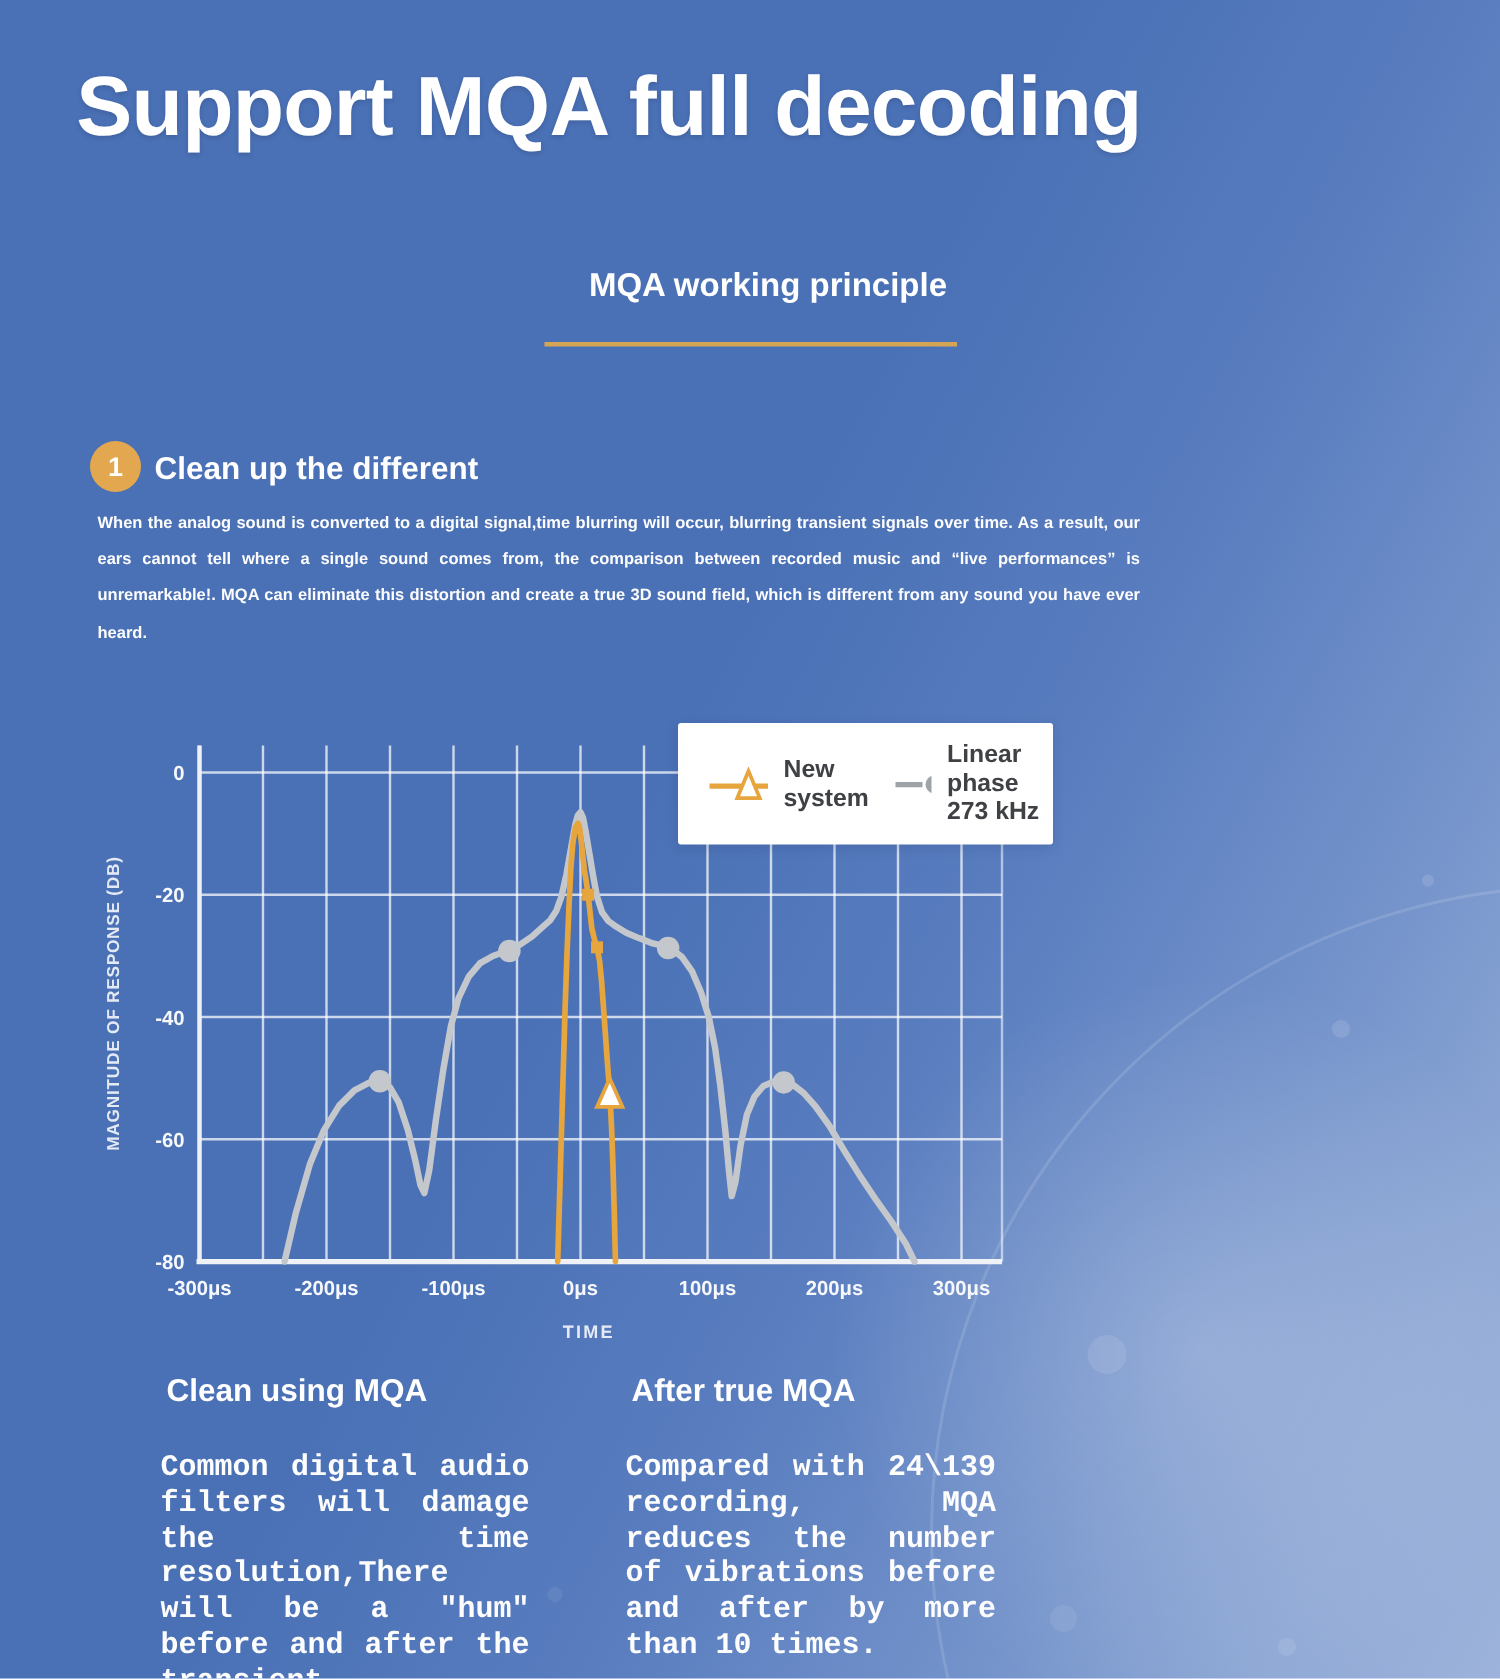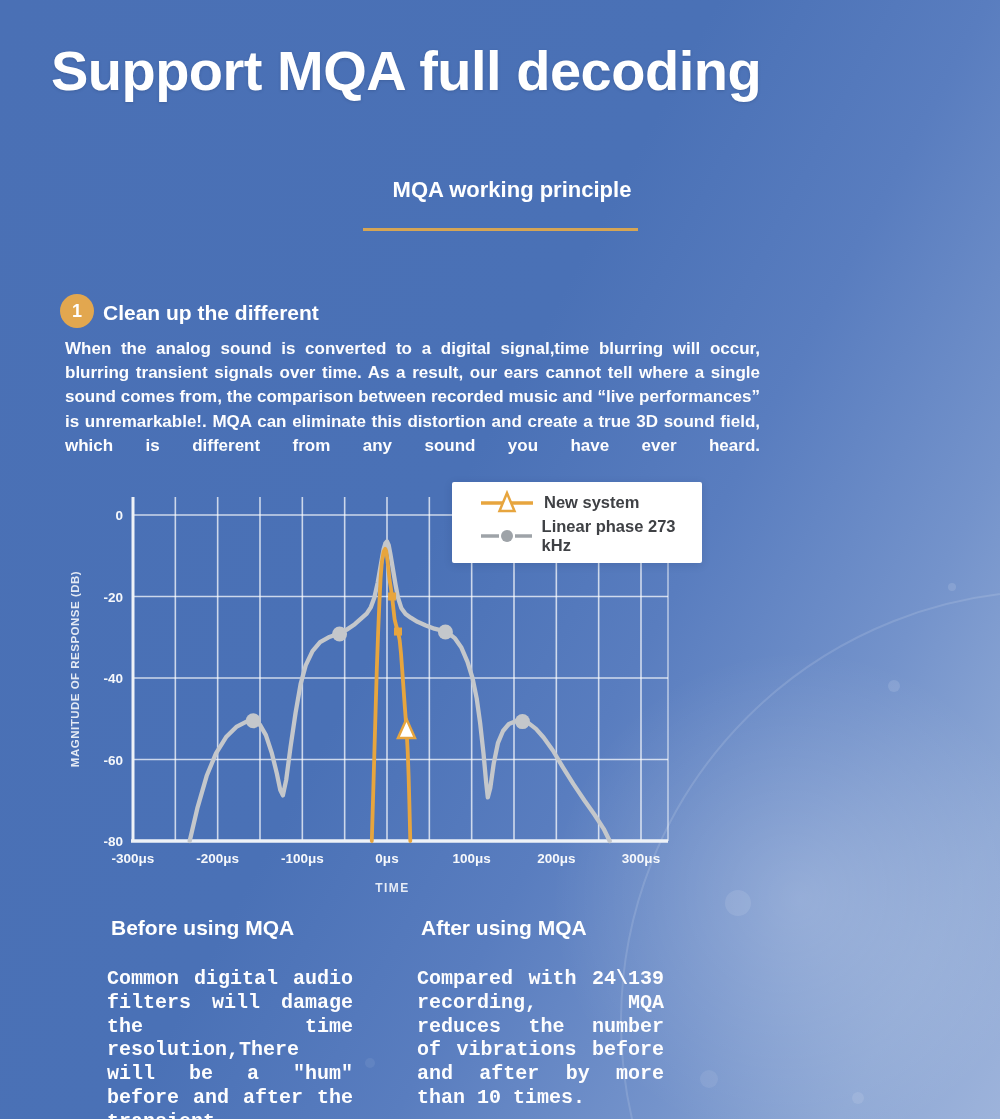--- a/index.html
+++ b/index.html
@@ -25,33 +25,33 @@
          font-size:56px;font-weight:700;letter-spacing:-0.5px;margin:0;
          text-shadow:0 1px 3px rgba(30,50,90,0.25);}
   .subtitle{position:absolute;top:165px;left:0;width:1000px;text-align:center;
             font-size:22px;font-weight:700;margin:12px;}
   .subtitle-line{position:absolute;top:228px;left:363px;width:275px;height:3px;}
 
   .step-badge{position:absolute;left:60px;top:294px;width:34px;height:34px;border-radius:50%;
               text-align:center;line-height:34px;font-size:18px;font-weight:700;color:#fff;}
   .section-title{position:absolute;left:103px;top:301px;font-size:21px;font-weight:700;margin:0;}
   .section-body{position:absolute;left:65px;top:337px;width:695px;margin:0;
-                font-size:17px;line-height:24.2px;font-weight:600;text-align:justify;
+                font-size:11px;line-height:24.2px;font-weight:600;text-align:justify;
                 text-justify:inter-word;color:#fdfdfe;}
   .section-body::after{content:"";display:inline-block;width:100%;}
 
   .chart{position:absolute;left:60px;top:470px;width:650px;height:440px;}
   #chart-svg{position:absolute;left:0;top:0;}
   #chart-svg text{font-family:"Liberation Sans","DejaVu Sans",sans-serif;}
   #chart-svg .tick{fill:#f6f8fb;font-size:13.5px;font-weight:700;}
   #chart-svg .axis-label{fill:rgba(255,255,255,0.85);font-size:12px;font-weight:700;letter-spacing:1.5px;}
 
   .legend{position:absolute;left:452px;top:482px;width:250px;height:81px;background:#fff;
           border-radius:2px;box-shadow:0 2px 8px rgba(20,40,80,0.15);
-          display:flex;flex-direction:column;justify-content:center;gap:3px;padding-left:28px;box-sizing:border-box;}
+          display:flex;flex-direction:row;justify-content:center;gap:3px;padding-left:28px;box-sizing:border-box;}
   .legend-row{display:flex;align-items:center;gap:10px;}
   .legend-label{font-size:16.5px;font-weight:600;color:#3f4145;}
 
   .col{position:absolute;top:916px;}
   .col-left{left:107px;width:246px;}
   .col-right{left:417px;width:247px;}
   .col h3{margin:0 0 0 4px;font-size:21px;font-weight:700;}
   .col p{margin:27px 0 0 0;font-size:20px;line-height:23.8px;font-weight:600;
          text-align:justify;text-justify:inter-word;color:#fdfdfe;font-family:Liberation Mono, monospace;}
 </style>
@@ -138,21 +138,21 @@
       <svg width="54" height="24">
         <line x1="1" y1="12" x2="19" y2="12" stroke="#9EA3A8" stroke-width="3.5"></line>
         <line x1="35" y1="12" x2="53" y2="12" stroke="#9EA3A8" stroke-width="3.5"></line>
         <circle cx="27" cy="12" r="6" fill="#9EA3A8"></circle>
       </svg>
       <span class="legend-label">Linear phase 273 kHz</span>
     </div>
   </div>
 
   <div class="col col-left">
-    <h3>Before using MQA</h3>
+    <h3>Clean using MQA</h3>
     <p>Common digital audio filters will damage the time resolution,There will be a "hum" before and after the transient.</p>
   </div>
   <div class="col col-right">
-    <h3>After using MQA</h3>
+    <h3>After true MQA</h3>
     <p>Compared with 24\139 recording, MQA reduces the number of vibrations before and after by more than 10 times.</p>
   </div>
 
 </div>
 
 </body></html>

